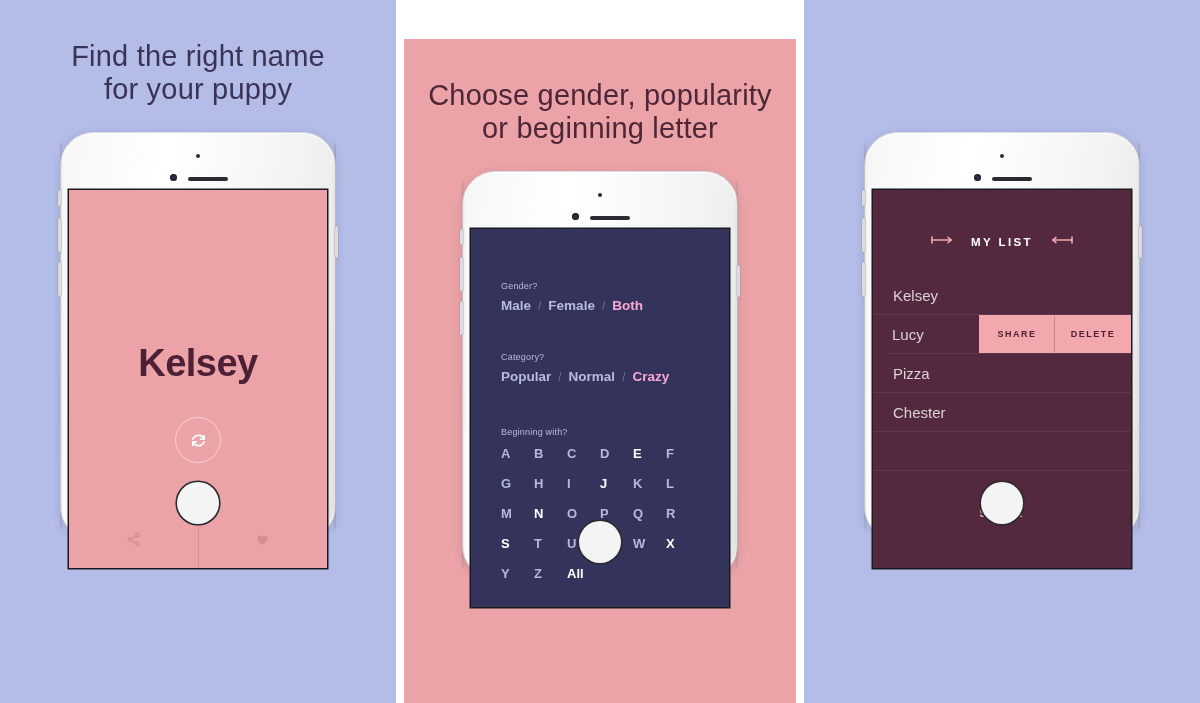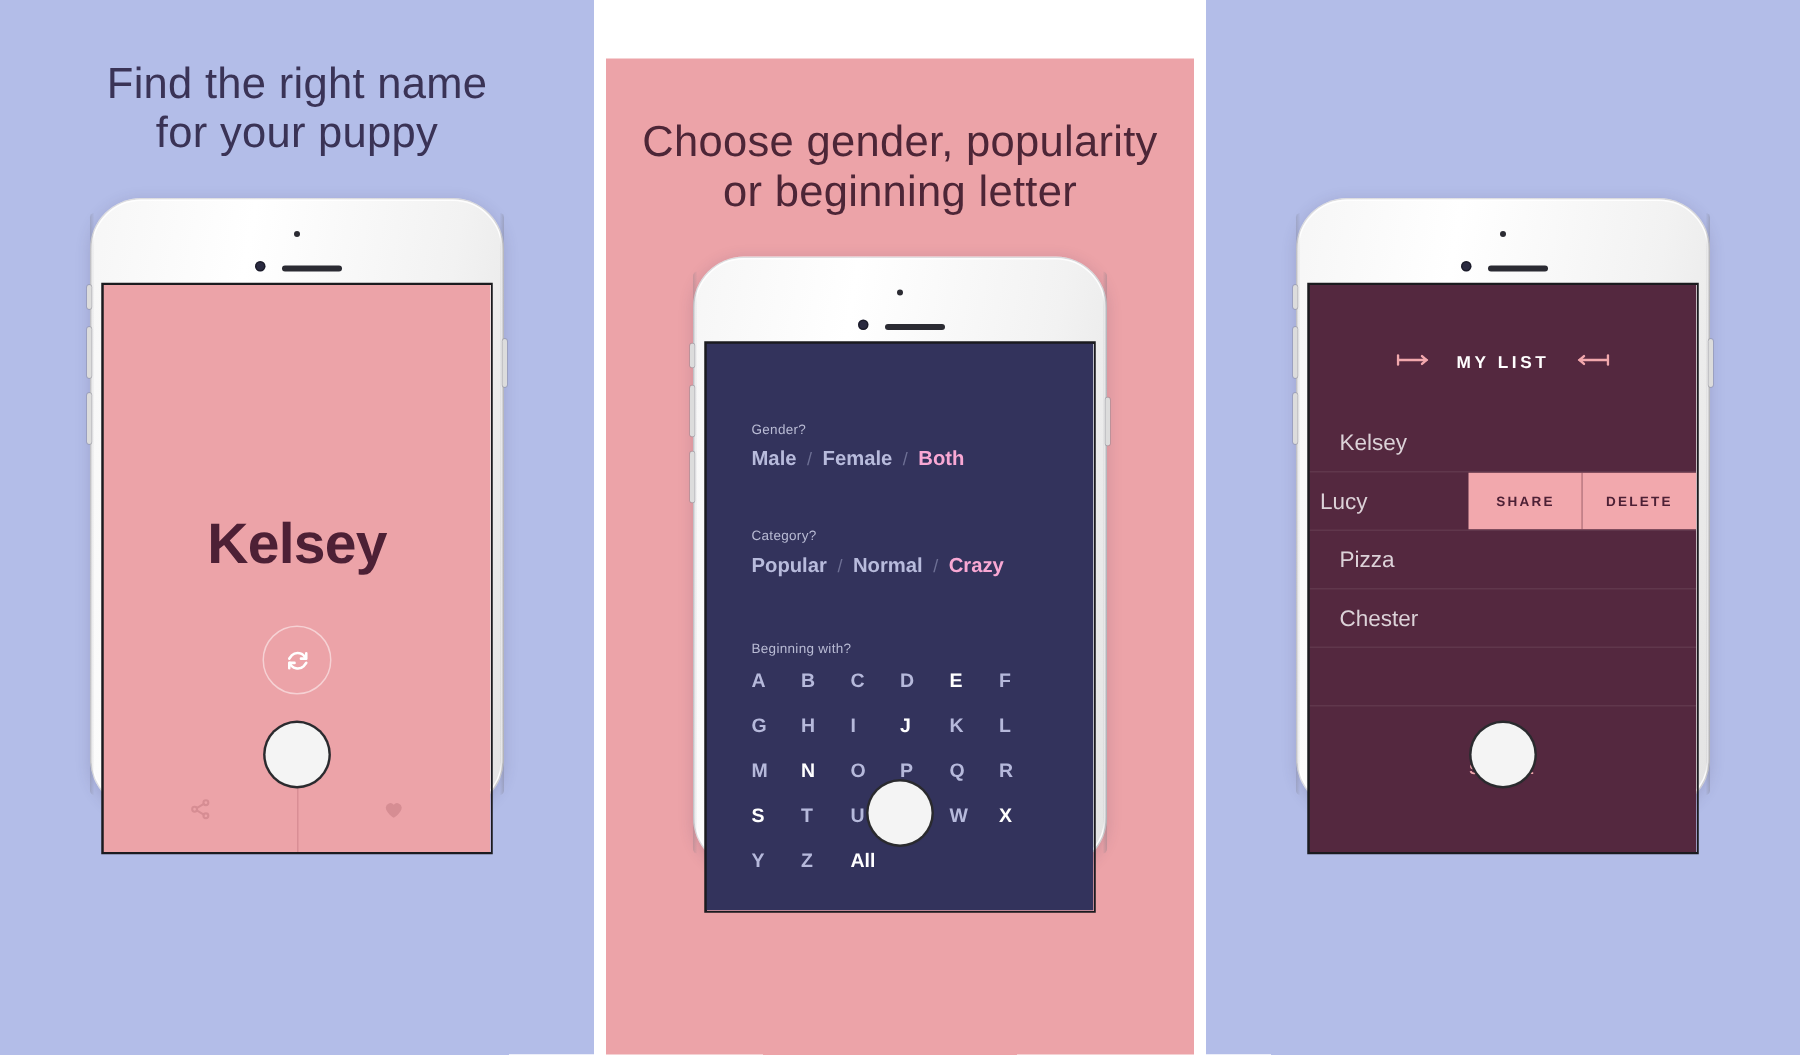--- a/index.html
+++ b/index.html
@@ -123,21 +123,21 @@
     font-size:11.5px;font-weight:bold;letter-spacing:2.4px;color:#ffffff;
   }
   .arrow{display:block;}
   .rows{margin-top:28px;}
   .row{
     height:38px;display:flex;align-items:center;
     padding-left:20px;font-size:15px;color:#dcd2d8;
     border-bottom:1px solid rgba(255,255,255,.07);
     position:relative;
   }
-  .row.swiped{padding-left:0;overflow:hidden;}
+  .row.swiped{padding-left:0;overflow:hidden;margin-left:12px;}
   .row.swiped .nm{
     padding-left:20px;margin-left:-13px;
   }
   .row .actions{
     position:absolute;right:0;top:0;bottom:0;display:flex;
   }
   .row .actions .act{
     width:76px;display:flex;align-items:center;justify-content:center;
     background:#f2a8ad;color:#4d2035;font-size:9px;font-weight:bold;letter-spacing:1.5px;
   }

